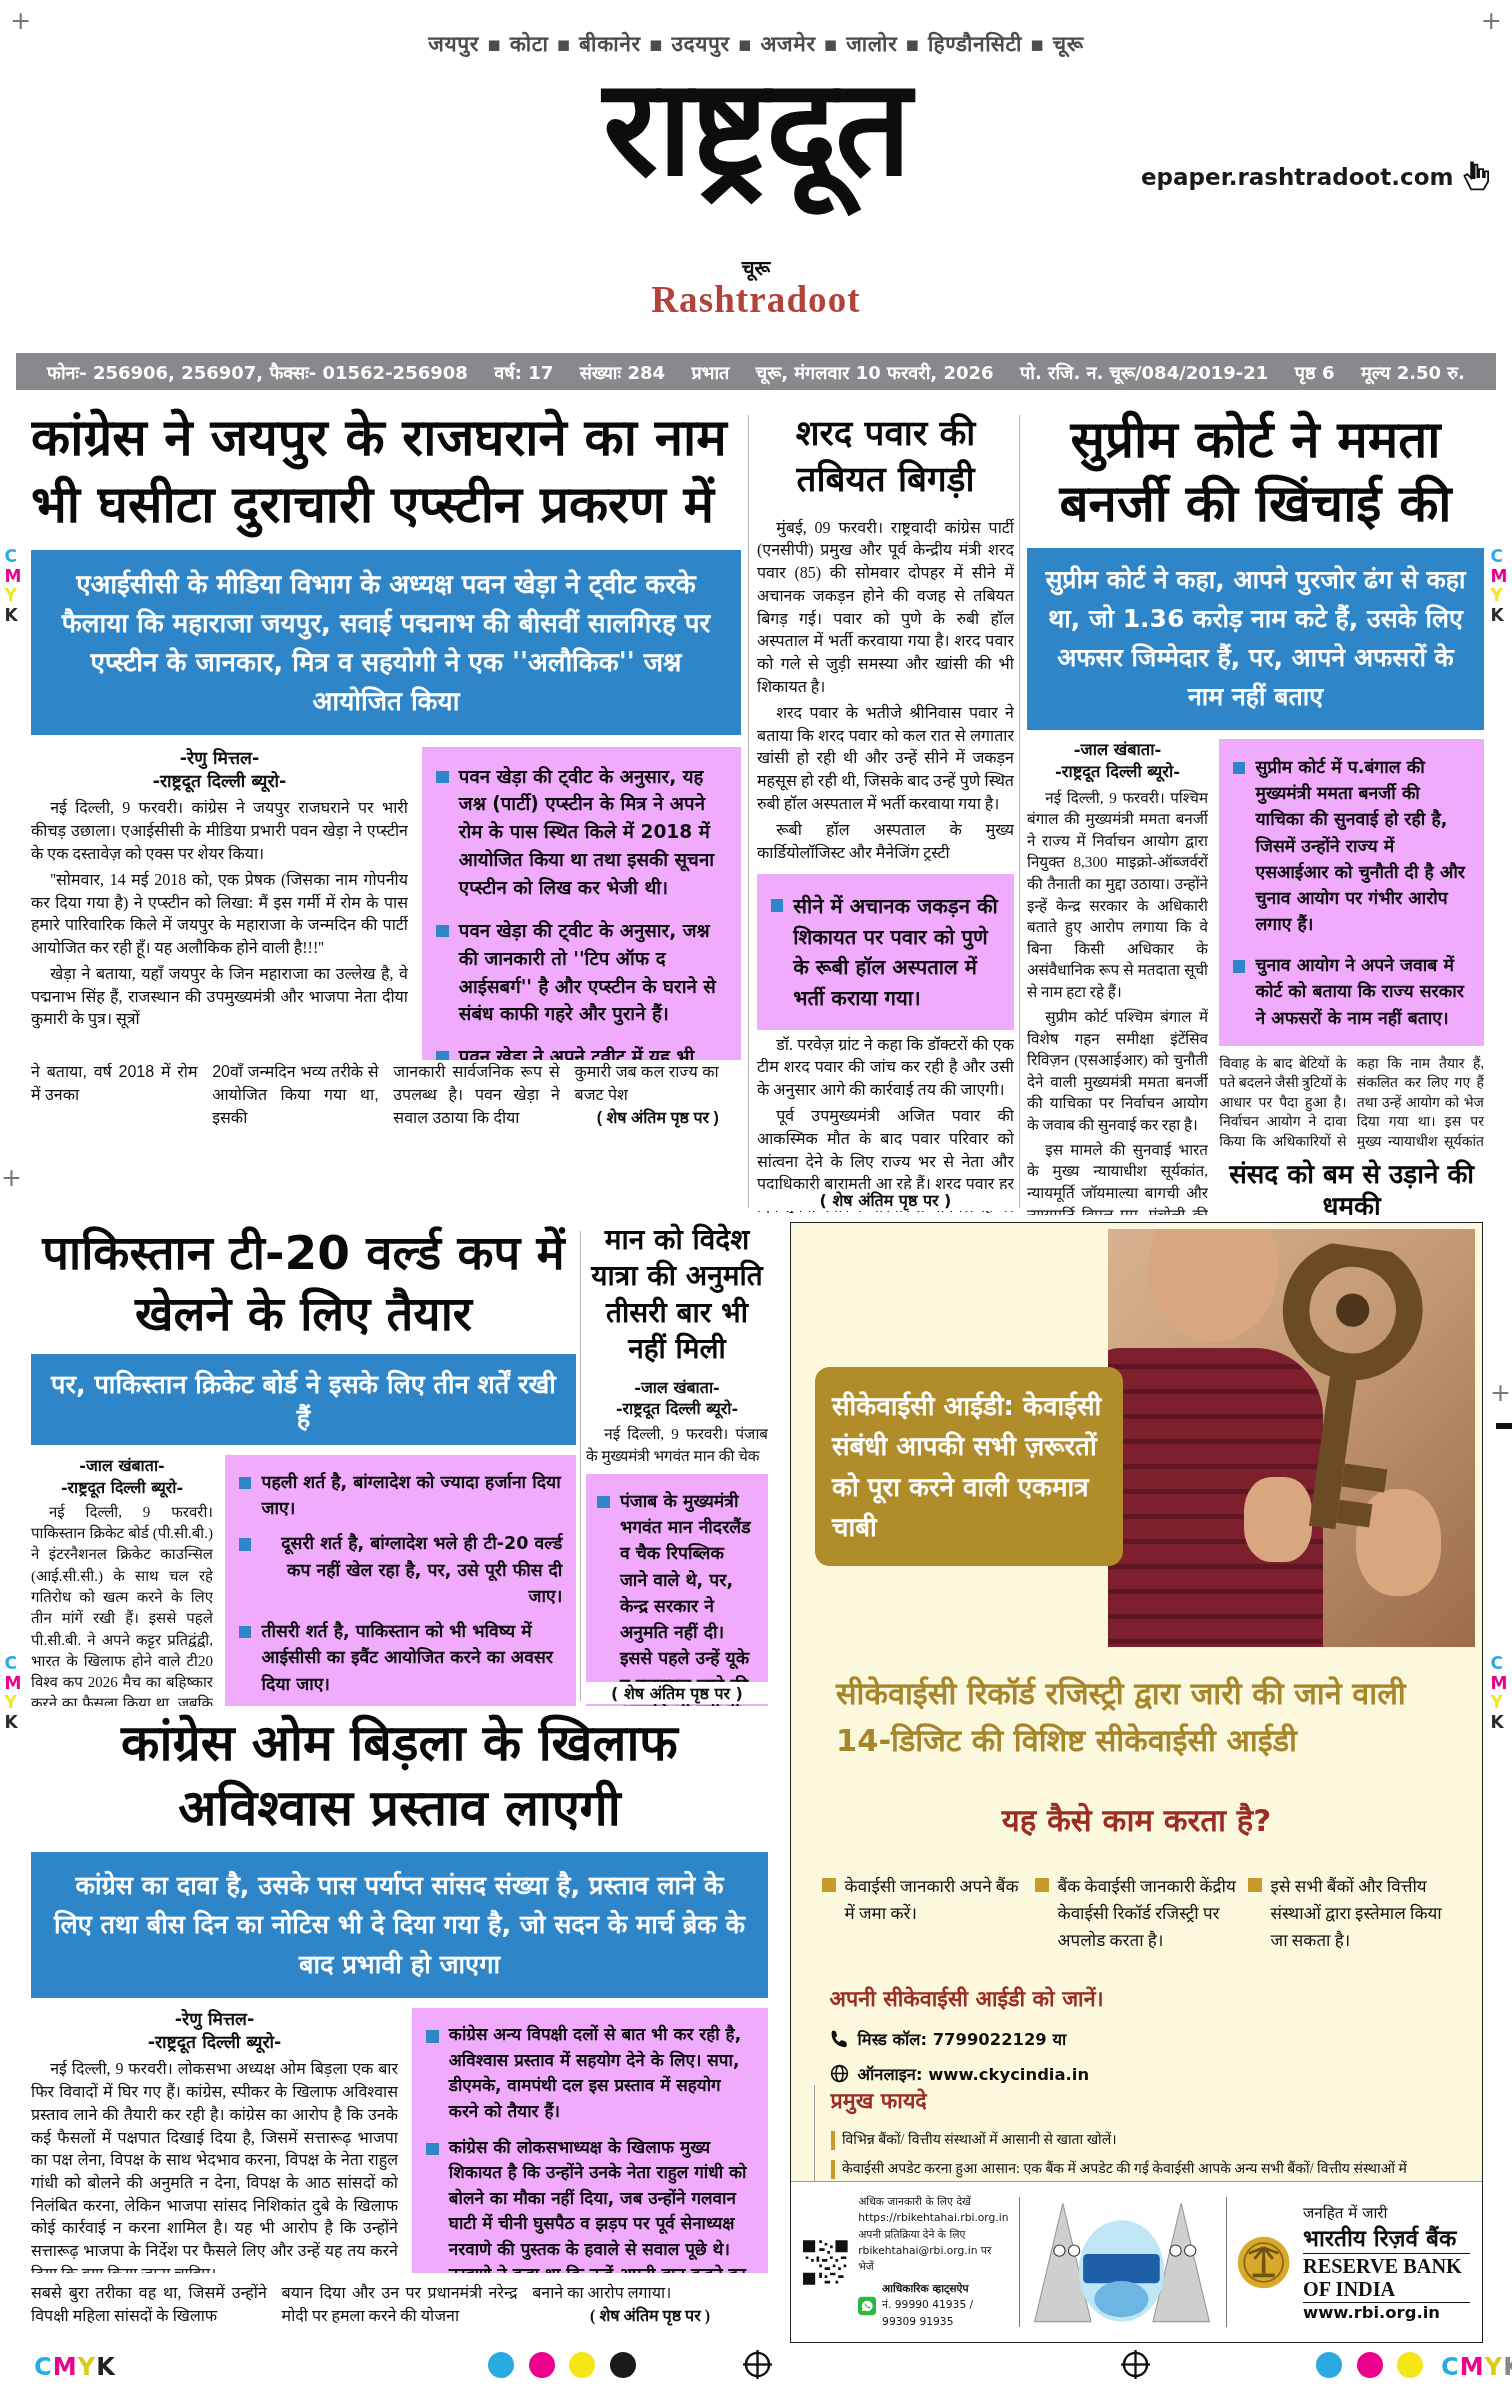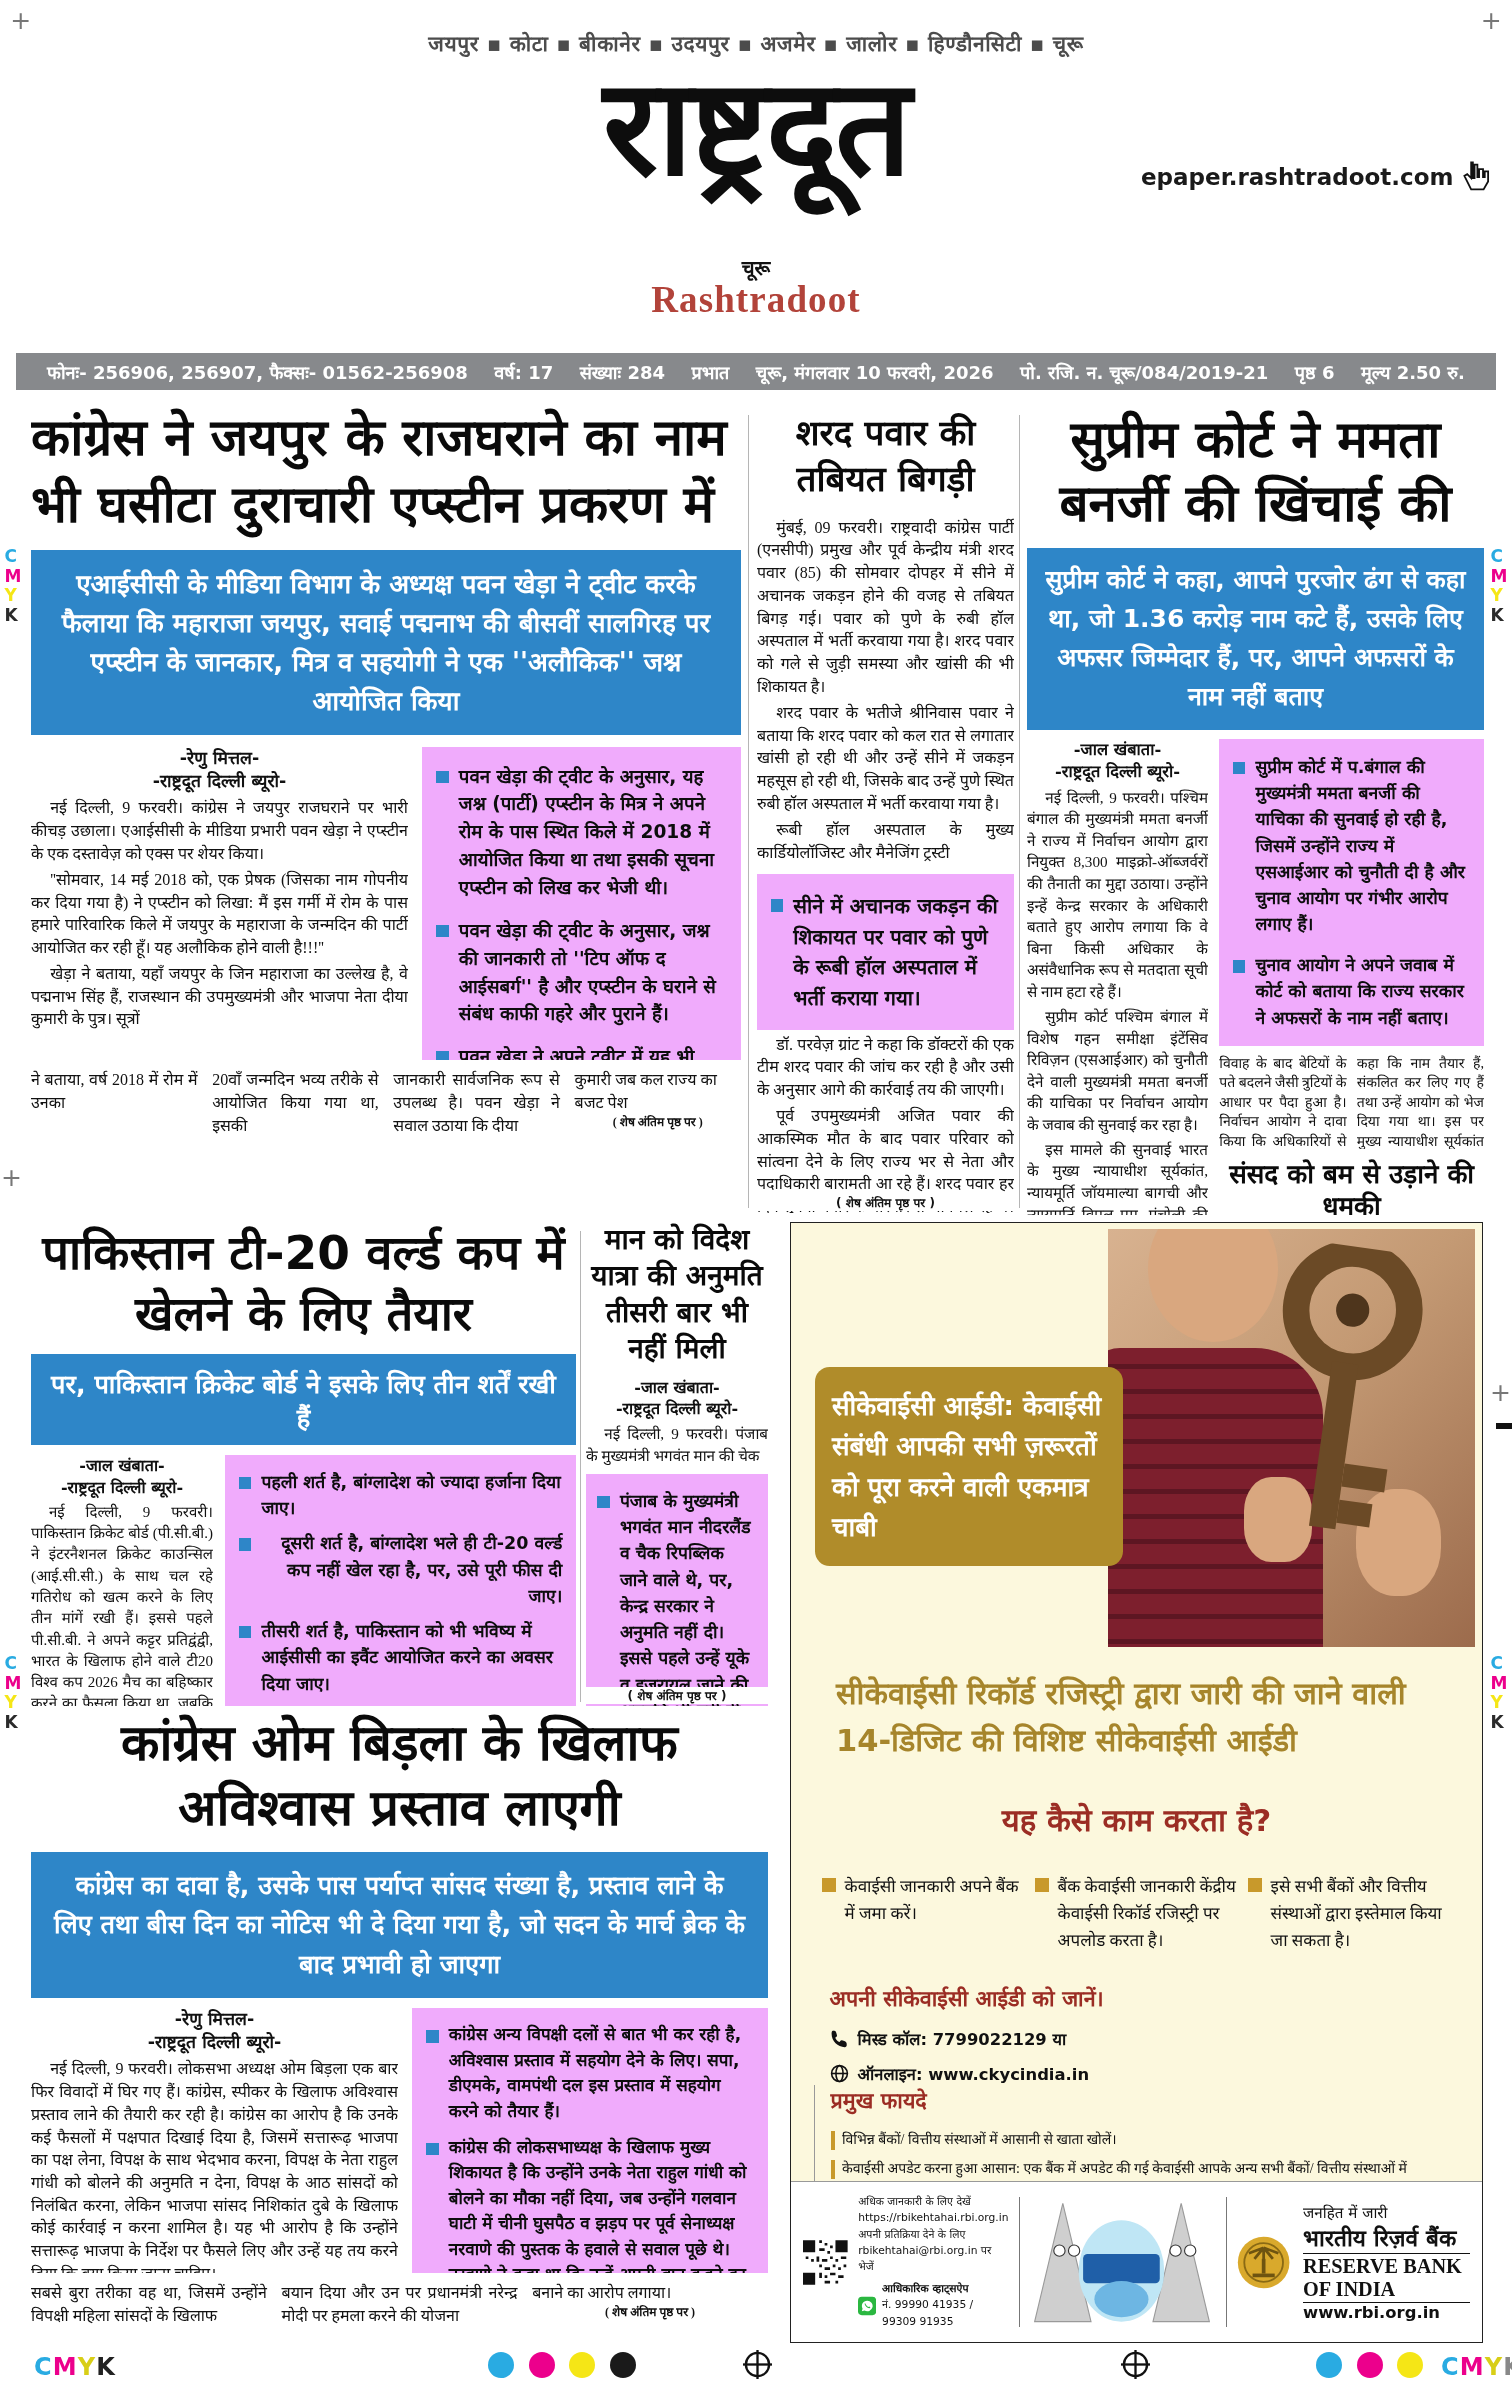--- a/index.html
+++ b/index.html
@@ -22,21 +22,21 @@
   .story{position:absolute;overflow:hidden;}
   .hl{font-weight:800;color:#0a0a0a;text-align:center;}
   .subbox{background:#2e86c8;color:#fff;font-weight:bold;text-align:center;}
   .lightbox{background:#f0abfc;}
   .byline{text-align:center;font-weight:bold;font-size:17.5px;line-height:1.35;}
   .bp{margin:3.4px 0 0 0;font-size:16px;line-height:1.42;text-align:justify;text-indent:1.2em;
       font-family:"Liberation Serif",serif;}
   .bull{display:flex;gap:10.2px;margin-bottom:14.7px;}
   .sq{flex:0 0 auto;width:12.4px;height:12.4px;background:#2e86c8;margin-top:8px;}
   .bt{font-size:18.6px;line-height:1.5;font-weight:600;color:#0d0d0d;text-align:left;}
-  .contnote{font-weight:bold;font-size:12px;text-align:center;}
+  .contnote{font-weight:bold;font-size:16px;text-align:center;}
   .vrule{position:absolute;width:1.1px;background:#b5b5b5;}
   .colflex{display:flex;overflow:hidden;}
   
   .cmstack{position:absolute;display:flex;flex-direction:column;font-size:17px;font-weight:bold;line-height:1.15;}
   .cropmark{position:absolute;font-size:25px;color:#777;}
   .dotrow{position:absolute;display:flex;gap:14.7px;}
   .dot{width:26px;height:26px;border-radius:50%;}
   .cmyktxt{position:absolute;font-size:24px;font-weight:bold;letter-spacing:1.1px;}
   
   .ad{position:absolute;left:790px;top:1222px;width:693px;height:1121px;background:#fcf8dd;
@@ -159,21 +159,21 @@
             <span class="sq"></span>
             <div class="bt">पवन खेड़ा की ट्वीट के अनुसार, जश्न की जानकारी तो ''टिप ऑफ द आईसबर्ग'' है और एप्स्टीन के घराने से संबंध काफी गहरे और पुराने हैं।</div>
           </div>
         <div class="bull">
             <span class="sq"></span>
             <div class="bt">पवन खेड़ा ने अपने ट्वीट में यह भी लिखा है कि यह सब जानकारी अमेरिका के डिपार्टमेंट ऑफ जस्टिस की वैबसाइटः जीओवीडी/एप्स्टीन/फाइल्स/पर उपलब्ध हैं।</div>
           </div>
 
       </div>
     </div>
-    <div class="colflex" style="gap:14.7px;margin-top:8px;height:68px;font-family:Liberation Serif, serif;">
+    <div class="colflex" style="gap:14.7px;height:68px;font-family:Liberation Sans, sans-serif;">
       <div style="flex:1;font-size:16px;line-height:1.45;text-align:justify;">ने बताया, वर्ष 2018 में रोम में उनका</div>
       <div style="flex:1;font-size:16px;line-height:1.45;text-align:justify;">20वाँ जन्मदिन भव्य तरीके से आयोजित किया गया था, इसकी</div>
       <div style="flex:1;font-size:16px;line-height:1.45;text-align:justify;">जानकारी सार्वजनिक रूप से उपलब्ध है। पवन खेड़ा ने सवाल उठाया कि दीया</div>
       <div style="flex:1;font-size:16px;line-height:1.45;">
         <span>कुमारी जब कल राज्य का बजट पेश</span>
         <div class="contnote">( शेष अंतिम पृष्ठ पर )</div>
       </div>
     </div>
   </div>
 

